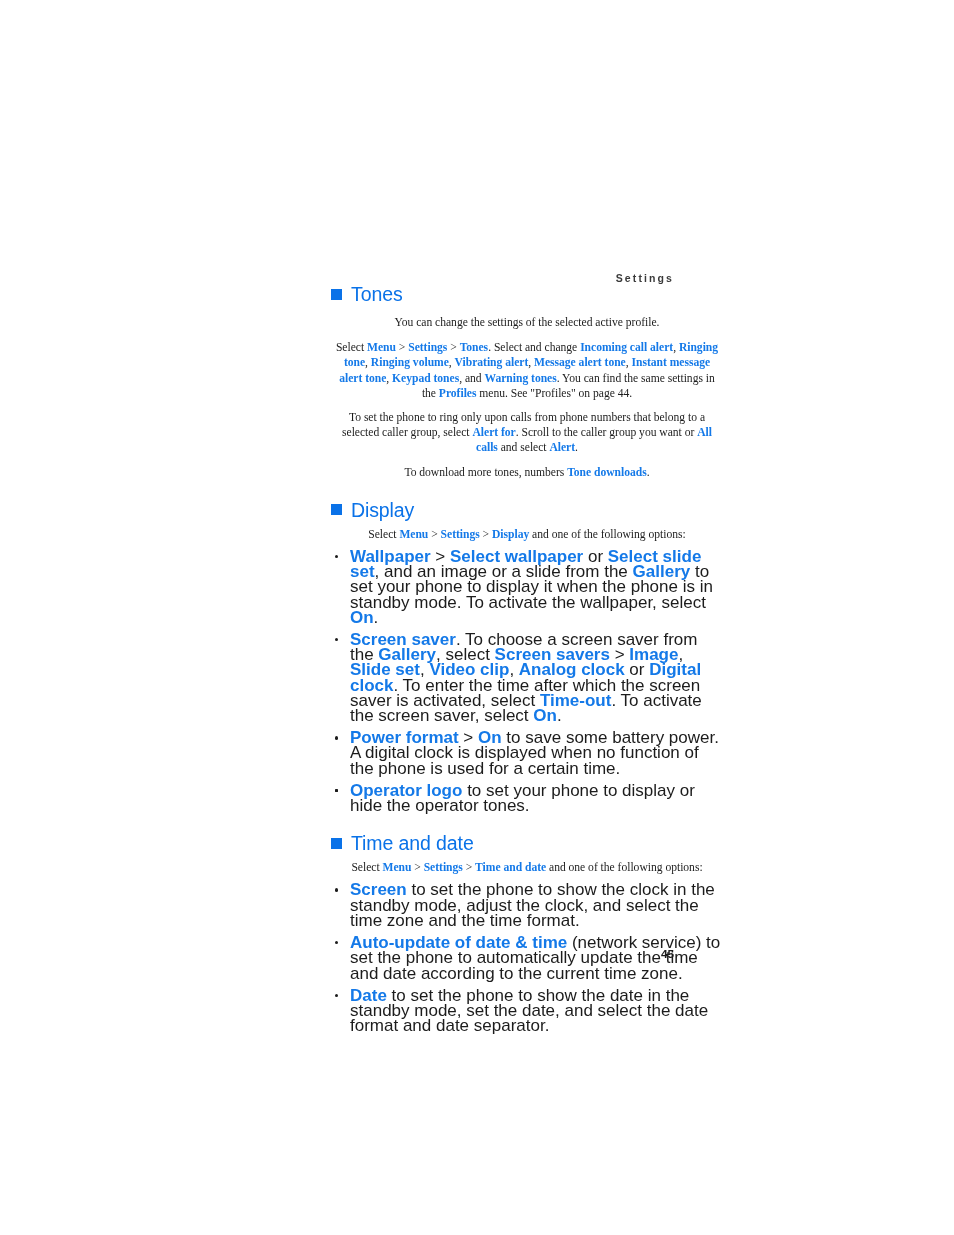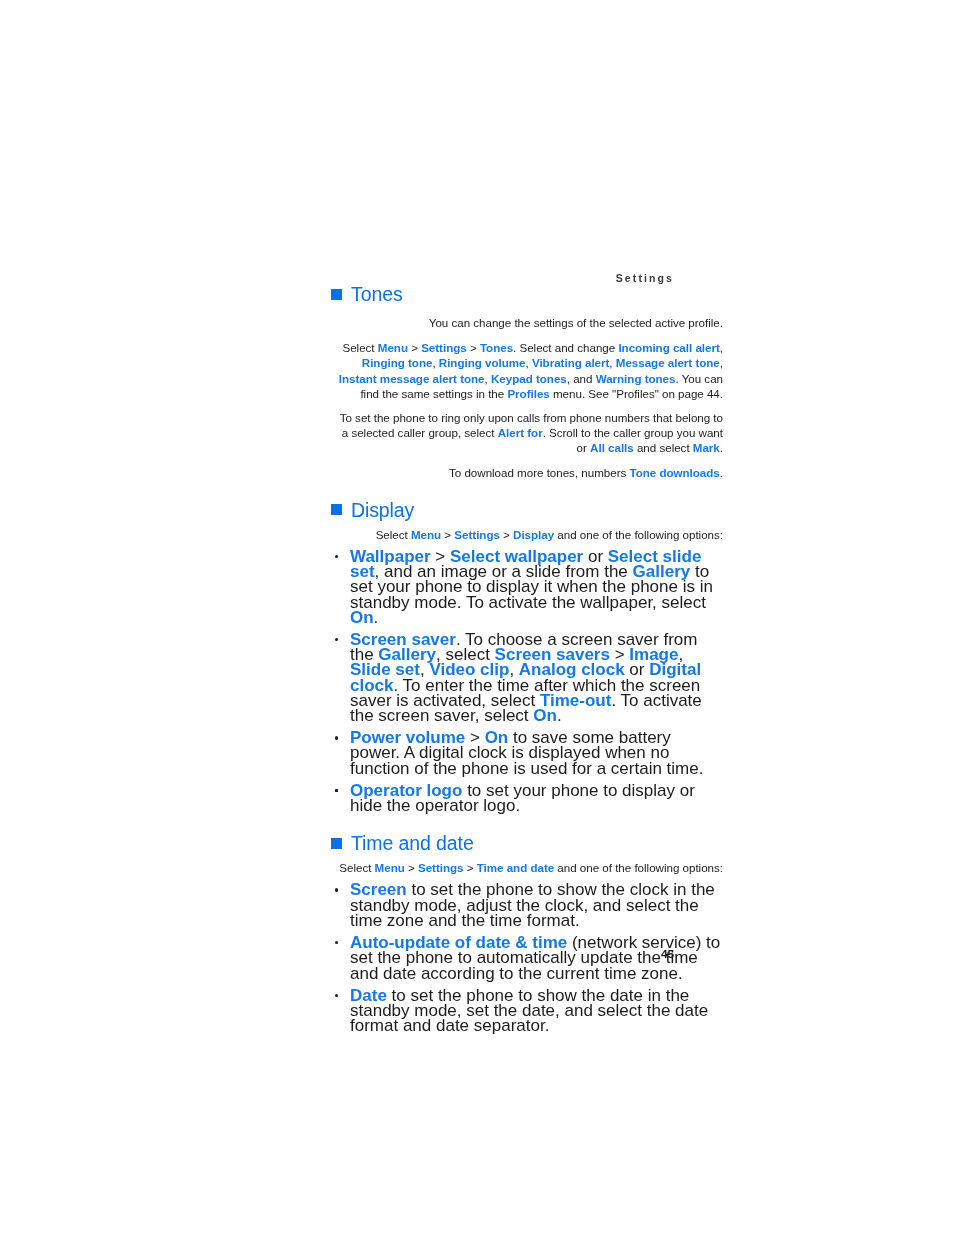--- a/index.html
+++ b/index.html
@@ -72,21 +72,22 @@
   .sec-tones  { margin-top: 0px; }
   .sec-display { margin-top: 0px; }
   .sec-time   { margin-top: 0px; }
 
   p.body {
     margin: 0;
     font-size: 11.6px;
     line-height: 15.2px;
     color: #1c1c1c;
     letter-spacing: -0.02px;
-    text-align: right;
+    text-align: center;
+    font-family: Liberation Serif, serif;
   }
 
   .gap-5  { height: 5px; }
   .gap-7  { height: 7px; }
   .gap-9  { height: 9px; }
   .gap-10 { height: 10px; }
   .gap-18 { height: 18px; }
 
   .lnk {
     color: #1479e8;
@@ -143,21 +144,21 @@
 
     <h2 class="section sec-tones">
       <span class="sqbullet"></span>
       <span class="htext">Tones</span>
     </h2>
     <div class="gap-9"></div>
     <p class="body"><span>You can change the settings of the selected active profile.</span></p>
     <div class="gap-10"></div>
     <p class="body"><span>Select </span><span class="lnk">Menu</span><span class="gt"> &gt; </span><span class="lnk">Settings</span><span class="gt"> &gt; </span><span class="lnk">Tones</span><span>. Select and change </span><span class="lnk">Incoming call alert</span><span>, </span><span class="lnk">Ringing tone</span><span>, </span><span class="lnk">Ringing volume</span><span>, </span><span class="lnk">Vibrating alert</span><span>, </span><span class="lnk">Message alert tone</span><span>, </span><span class="lnk">Instant message alert tone</span><span>, </span><span class="lnk">Keypad tones</span><span>, and </span><span class="lnk">Warning tones</span><span>. You can find the same settings in the </span><span class="lnk">Profiles</span><span> menu. See "Profiles" on page 44.</span></p>
     <div class="gap-9"></div>
-    <p class="body"><span>To set the phone to ring only upon calls from phone numbers that belong to a selected caller group, select </span><span class="lnk">Alert for</span><span>. Scroll to the caller group you want or </span><span class="lnk">All calls</span><span> and select </span><span class="lnk">Mark</span><span>.</span></p>
+    <p class="body"><span>To set the phone to ring only upon calls from phone numbers that belong to a selected caller group, select </span><span class="lnk">Alert for</span><span>. Scroll to the caller group you want or </span><span class="lnk">All calls</span><span> and select </span><span class="lnk">Alert</span><span>.</span></p>
     <div class="gap-9"></div>
     <p class="body"><span>To download more tones, numbers </span><span class="lnk">Tone downloads</span><span>.</span></p>
 
     <div class="gap-18"></div>
 
     <h2 class="section sec-display">
       <span class="sqbullet"></span>
       <span class="htext">Display</span>
     </h2>
     <div class="gap-5"></div>
@@ -167,31 +168,31 @@
       <li>
         <span class="dot"></span>
         <span><span class="lnk">Wallpaper</span><span class="gt"> &gt; </span><span class="lnk">Select wallpaper</span><span> or </span><span class="lnk">Select slide set</span><span>, and an image or a slide from the </span><span class="lnk">Gallery</span><span> to set your phone to display it when the phone is in standby mode. To activate the wallpaper, select </span><span class="lnk">On</span><span>.</span></span>
       </li>
       <li>
         <span class="dot"></span>
         <span><span class="lnk">Screen saver</span><span>. To choose a screen saver from the </span><span class="lnk">Gallery</span><span>, select </span><span class="lnk">Screen savers</span><span class="gt"> &gt; </span><span class="lnk">Image</span><span>, </span><span class="lnk">Slide set</span><span>, </span><span class="lnk">Video clip</span><span>, </span><span class="lnk">Analog clock</span><span> or </span><span class="lnk">Digital clock</span><span>. To enter the time after which the screen saver is activated, select </span><span class="lnk">Time-out</span><span>. To activate the screen saver, select </span><span class="lnk">On</span><span>.</span></span>
       </li>
       <li>
         <span class="dot"></span>
-        <span><span class="lnk">Power volume</span><span class="gt"> &gt; </span><span class="lnk">On</span><span> to save some battery power. A digital clock is displayed when no function of the phone is used for a certain time.</span></span>
-      </li>
-      <li>
-        <span class="dot"></span>
-      </li>
-      <li>
-        <span class="dot"></span>
-      </li>
-      <li>
-        <span class="dot"></span>
-        <span><span class="lnk">Operator logo</span><span> to set your phone to display or hide the operator logo.</span></span>
+        <span><span class="lnk">Power format</span><span class="gt"> &gt; </span><span class="lnk">On</span><span> to save some battery power. A digital clock is displayed when no function of the phone is used for a certain time.</span></span>
+      </li>
+      <li>
+        <span class="dot"></span>
+      </li>
+      <li>
+        <span class="dot"></span>
+      </li>
+      <li>
+        <span class="dot"></span>
+        <span><span class="lnk">Operator logo</span><span> to set your phone to display or hide the operator tones.</span></span>
       </li>
     </ul>
 
     <div class="gap-18"></div>
 
     <h2 class="section sec-time">
       <span class="sqbullet"></span>
       <span class="htext">Time and date</span>
     </h2>
     <div class="gap-5"></div>

